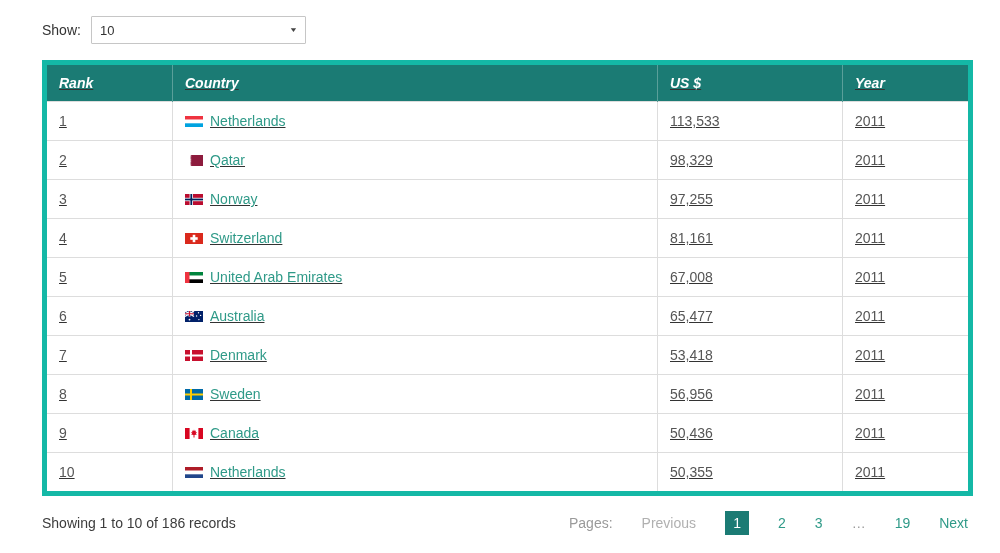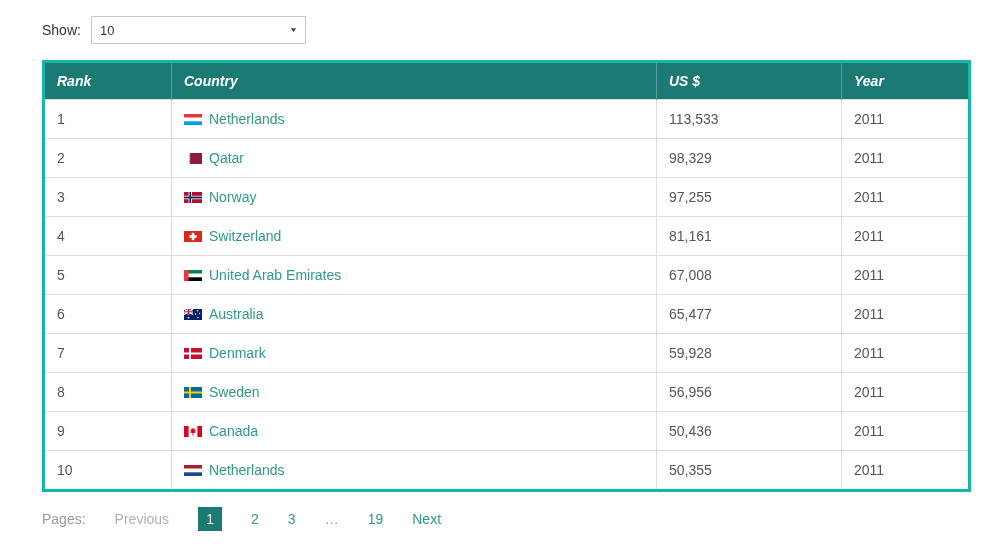--- a/index.html
+++ b/index.html
@@ -23,21 +23,21 @@
   }
   .caret { position: absolute; right: 8px; top: 50%; transform: translateY(-50%) scaleY(0.75);
     font-size: 9px; color: #444; pointer-events: none; }
   input.search-input {
     width: 240px; height: 28px; border: 1px solid #c6c6c6; border-radius: 1px;
     font-size: 13px; padding: 0 8px; color: #333; outline: none;
     font-family: "Liberation Sans", sans-serif;
   }
 
   
-  table.data-table { width: 926px; border-collapse: collapse; border: 3px solid #14b8a6; font-size: 14px; table-layout: fixed; }
+  table.data-table { width: 926px; border-collapse: collapse; border: 5px solid #14b8a6; font-size: 14px; table-layout: fixed; text-decoration: underline; }
   thead th {
     background: var(--accent, #1b7b74); color: #fff; font-style: italic; font-weight: bold;
     text-align: left; padding: 10px 12px; border-left: 1px solid rgba(255,255,255,0.28);
     font-size: 14px;
   }
   thead th:first-child { border-left: none; }
   tbody td { padding: 11px 12px; border: 1px solid #ddd; color: #555; background: #fff; }
   .country-link { color: var(--link, #2f9a88); text-decoration: none; cursor: pointer; }
   .flag { display: inline-block; width: 18px; height: 11px; margin-right: 7px; vertical-align: -1px; line-height: 0; }
   .flag svg { width: 18px; height: 11px; display: block; }
@@ -176,21 +176,21 @@
     </tr>
         <tr class="data-row">
       <td><span>7</span></td>
       <td>
         <span class="flag"><svg viewBox="0 0 18 11">
                 <rect width="18" height="11" fill="#c8102e"></rect>
                 <rect x="5" width="2" height="11" fill="#ffffff"></rect>
                 <rect y="4.5" width="18" height="2" fill="#ffffff"></rect>
               </svg></span><a class="country-link" href="#">Denmark</a>
       </td>
-      <td><span>59,928</span></td>
+      <td><span>53,418</span></td>
       <td><span>2011</span></td>
     </tr>
         <tr class="data-row">
       <td><span>8</span></td>
       <td>
         <span class="flag"><svg viewBox="0 0 18 11">
                 <rect width="18" height="11" fill="#006aa7"></rect>
                 <rect x="5" width="2" height="11" fill="#fecc02"></rect>
                 <rect y="4.5" width="18" height="2" fill="#fecc02"></rect>
               </svg></span><a class="country-link" href="#">Sweden</a>
@@ -220,20 +220,21 @@
                 <rect y="7.3" width="18" height="3.7" fill="#21468b"></rect>
               </svg></span><a class="country-link" href="#">Netherlands</a>
       </td>
       <td><span>50,355</span></td>
       <td><span>2011</span></td>
     </tr>
       </tbody>
   </table>
 
   <div class="table-footer">
+    <div class="summary">Showing 1 to 10 of 186 records</div>
     <div class="pagination">
       <span class="pages-label">Pages:</span>
       <span class="prev">Previous</span>
       <span class="page-num active">1</span>
       <span class="page-num">2</span>
       <span class="page-num">3</span>
       <span class="ellipsis">…</span>
       <span class="page-num">19</span>
       <span class="next">Next</span>
     </div>

